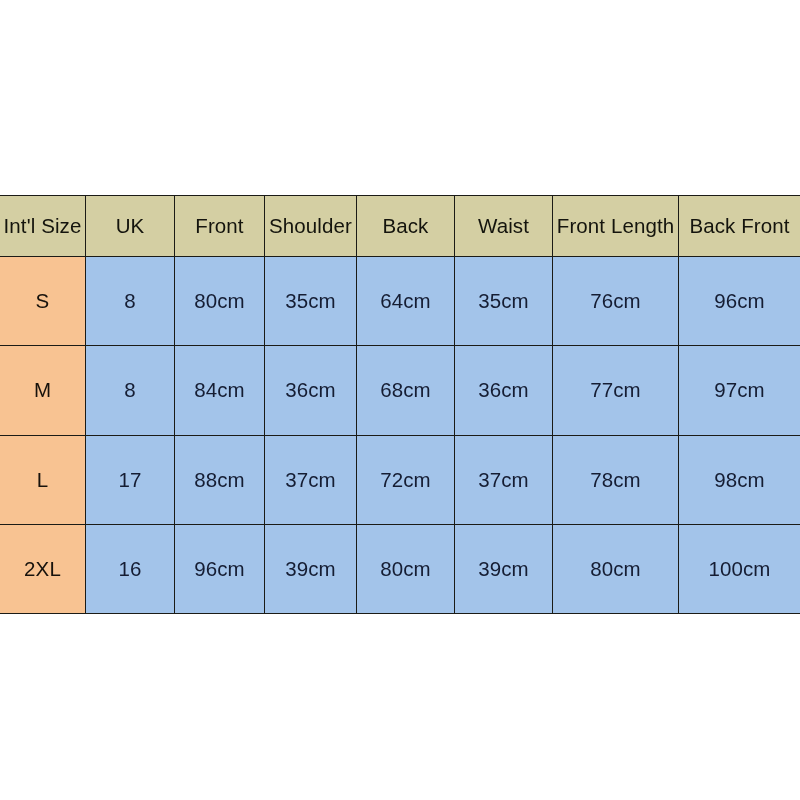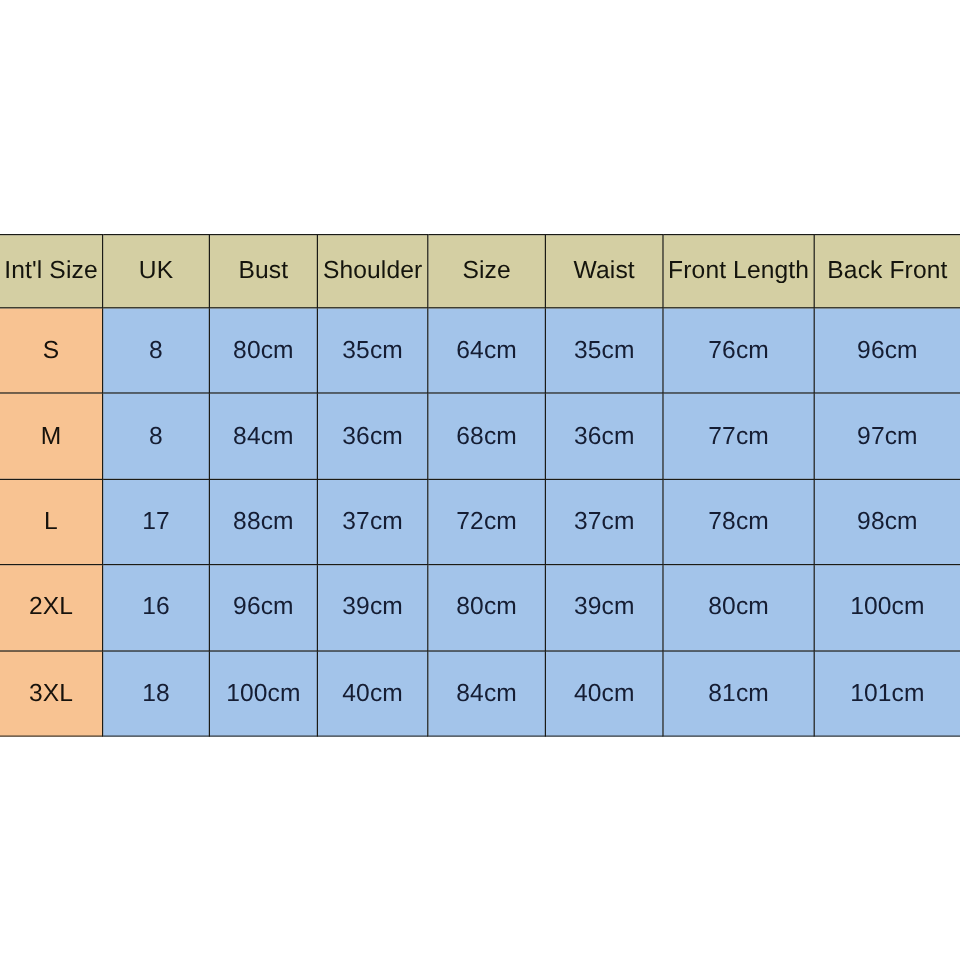--- a/index.html
+++ b/index.html
@@ -89,23 +89,23 @@
         <col class="c-should">
       <col class="c-waist">
         <col class="c-sleeve">
         <col class="c-front">
         <col class="c-back">
     </colgroup>
     <thead>
       <tr>
         <th>Int'l Size</th>
         <th>UK</th>
-        <th>Bust</th>
+        <th>Front</th>
         <th>Shoulder</th>
-        <th>Size</th>
+        <th>Back</th>
         <th>Waist</th>
         <th>Front Length</th>
         <th>Back Front</th>
       </tr>
     </thead>
     <tbody>
       <tr>
         <td class="size-cell">S</td>
         <td class="measure-cell">8</td>
         <td class="measure-cell">80cm</td>
@@ -138,25 +138,15 @@
       <tr>
         <td class="size-cell">2XL</td>
         <td class="measure-cell">16</td>
         <td class="measure-cell">96cm</td>
         <td class="measure-cell">39cm</td>
         <td class="measure-cell">80cm</td>
         <td class="measure-cell">39cm</td>
         <td class="measure-cell">80cm</td>
         <td class="measure-cell">100cm</td>
       </tr>
-      <tr>
-        <td class="size-cell">3XL</td>
-        <td class="measure-cell">18</td>
-        <td class="measure-cell">100cm</td>
-        <td class="measure-cell">40cm</td>
-        <td class="measure-cell">84cm</td>
-        <td class="measure-cell">40cm</td>
-        <td class="measure-cell">81cm</td>
-        <td class="measure-cell">101cm</td>
-      </tr>
     </tbody>
   </table>
 </div>
 
 </body></html>

